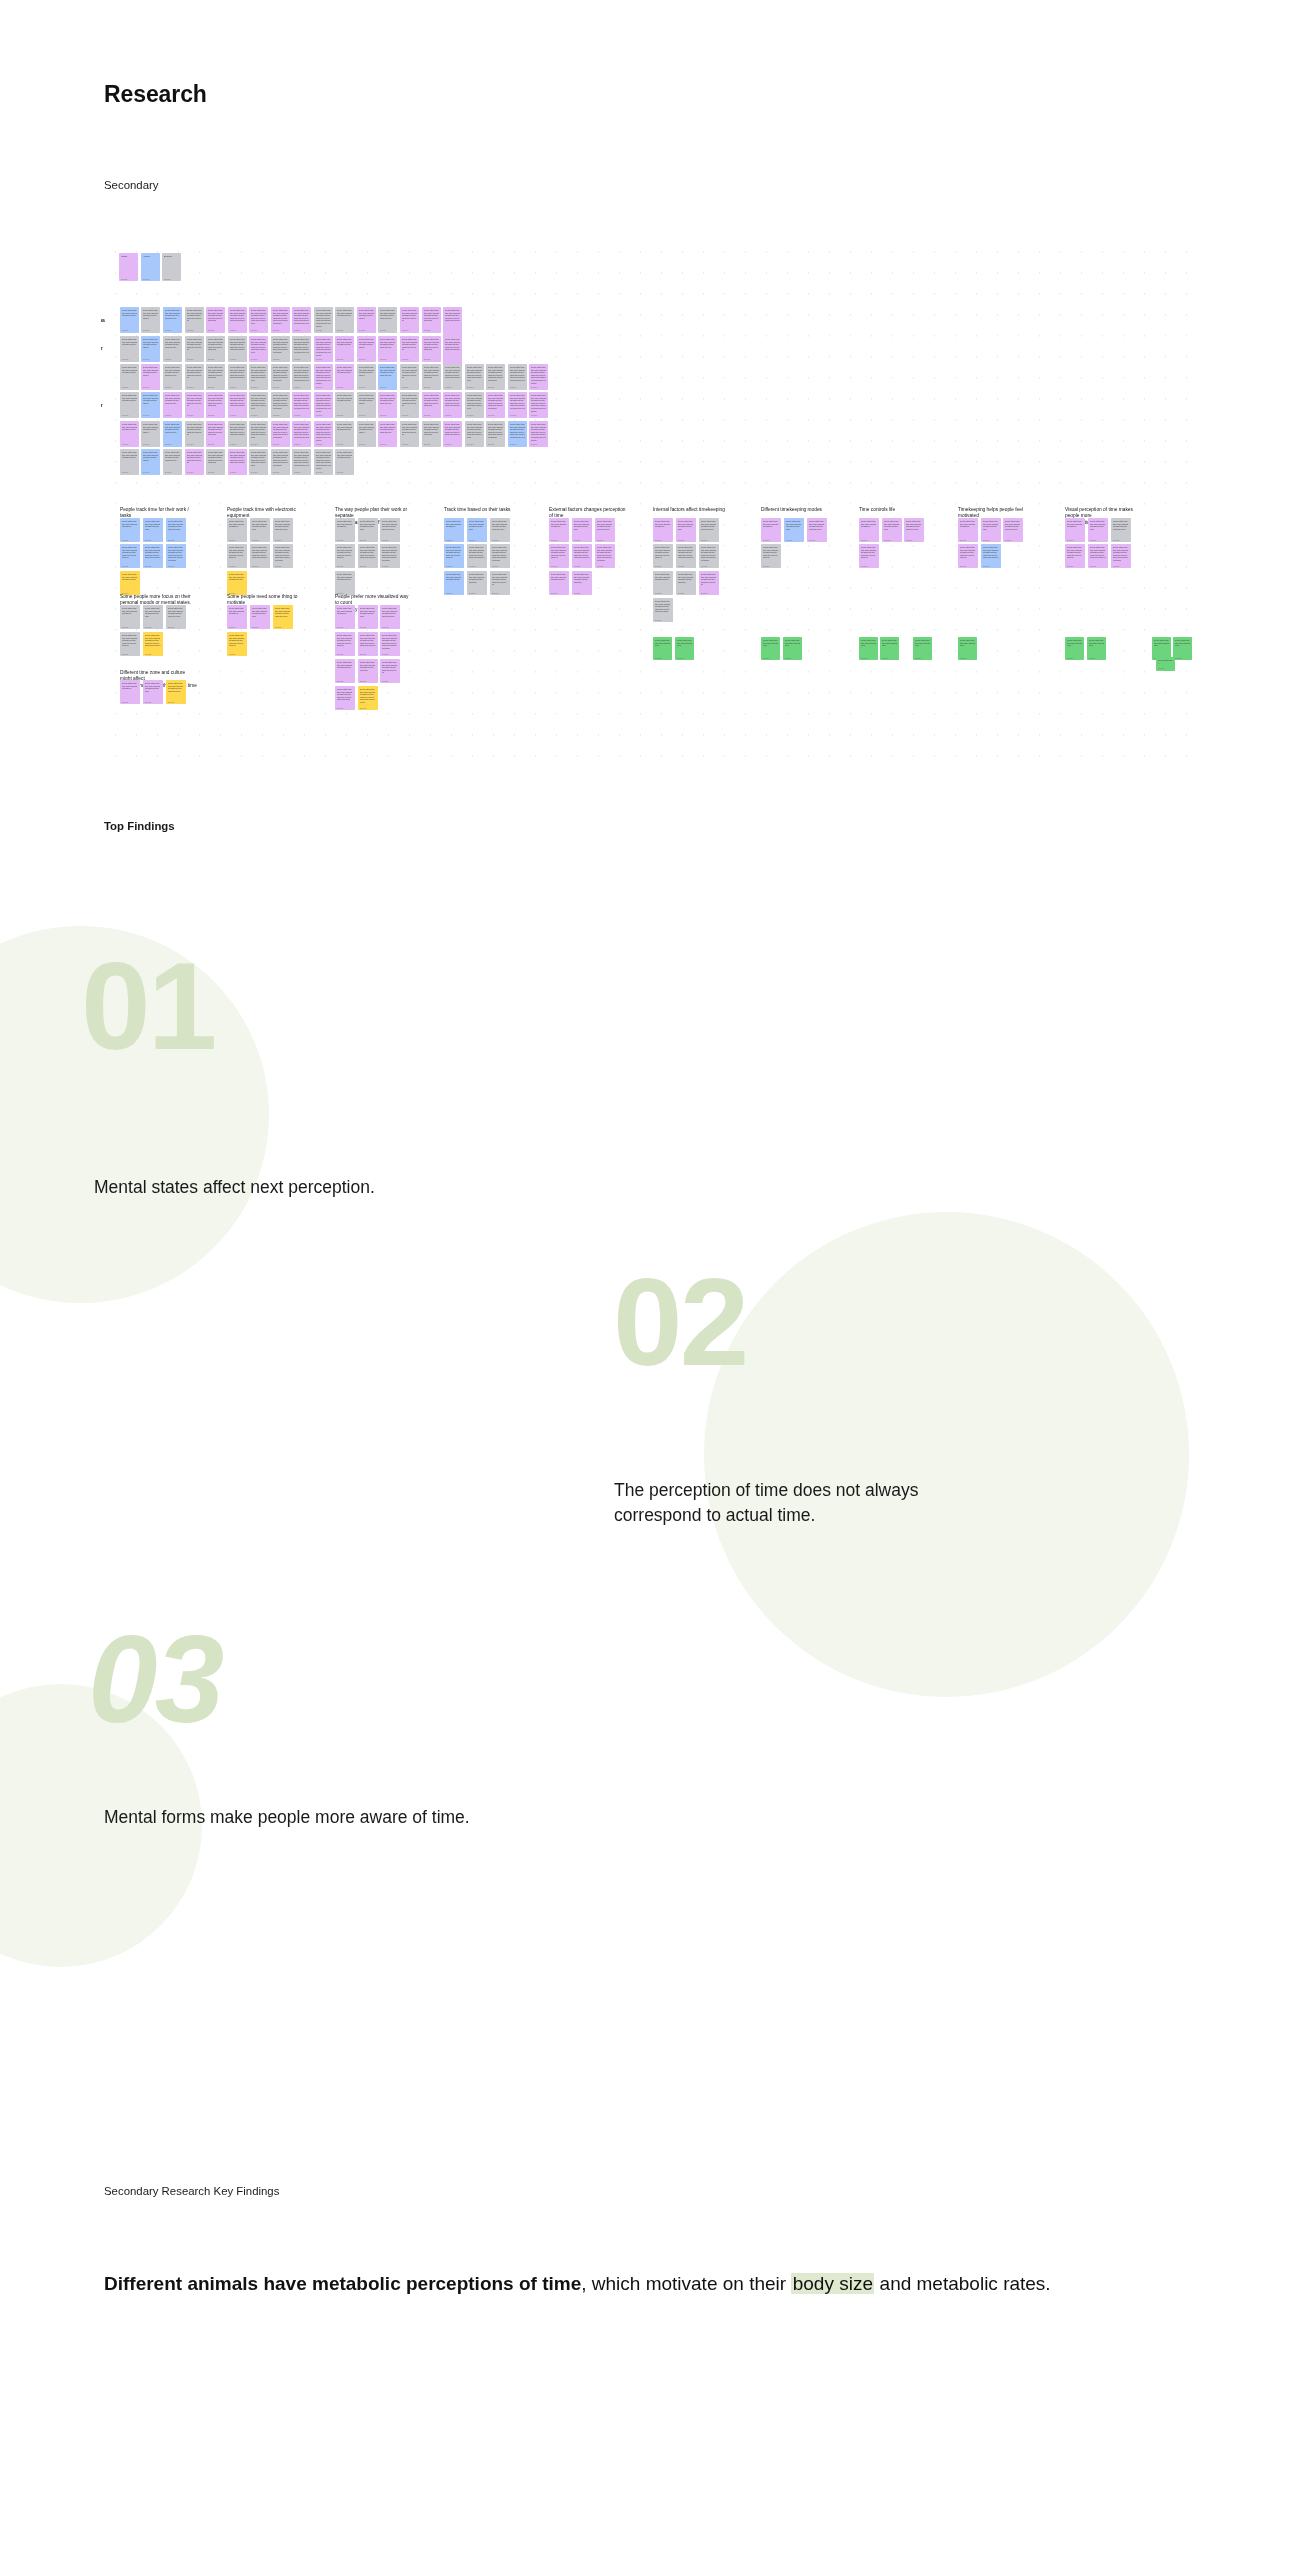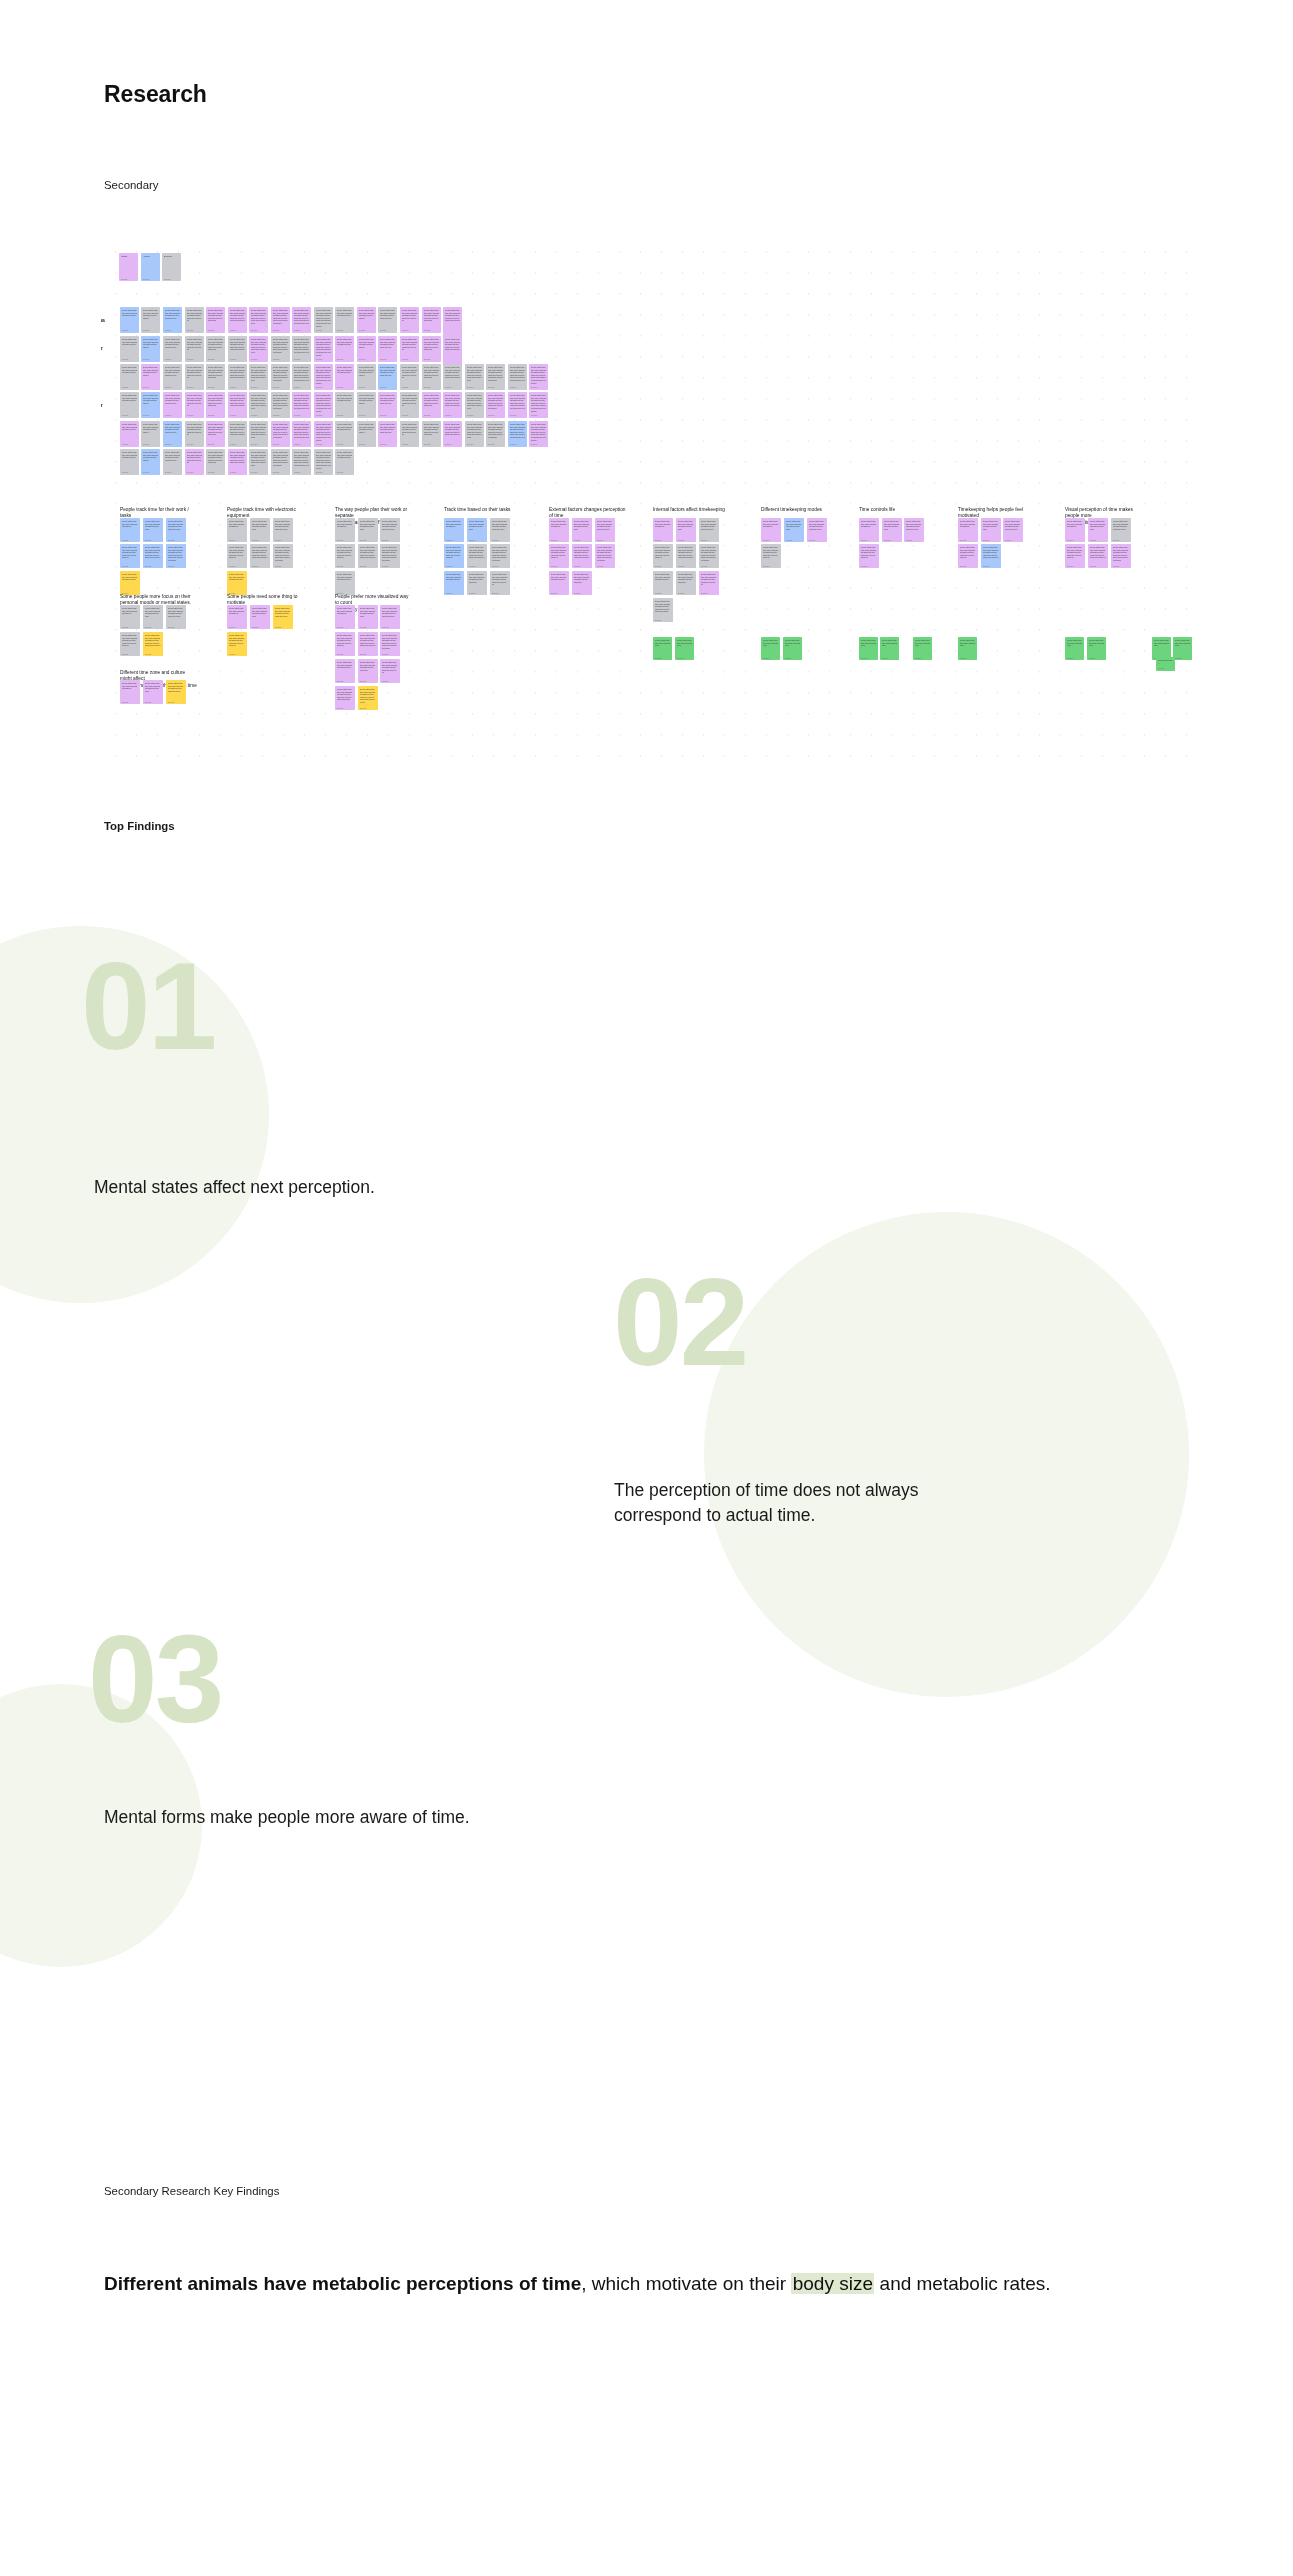--- a/index.html
+++ b/index.html
@@ -959,20 +959,20 @@
 
 <div id="findings-layer">
     <div class="blob" style="left: -108px; top: 926px; width: 377px; height: 377px;"></div>
     <div class="big-num" style="left: 81px; top: 943px;">01</div>
     <div class="finding-text" style="left: 94px; top: 1175px; width: 525px; white-space: pre-line;">Mental states affect next perception.</div>
     <div class="blob" style="left: 704px; top: 1212px; width: 485px; height: 485px;"></div>
     <div class="big-num" style="left: 613px; top: 1259px;">02</div>
     <div class="finding-text" style="left: 614px; top: 1478px; width: 525px; white-space: pre-line;">The perception of time does not always
 correspond to actual time.</div>
     <div class="blob" style="left: -81px; top: 1684px; width: 283px; height: 283px;"></div>
-    <div class="big-num" style="left: 88px; top: 1616px;">03</div>
+    <div class="big-num" style="left: 88px; top: 1616px; font-style: italic;">03</div>
     <div class="finding-text" style="left: 104px; top: 1805px; width: 525px; white-space: pre-line;">Mental forms make people more aware of time.</div>
   </div>
 
 <div class="secondary-body">
   <b>Different animals have metabolic perceptions of time</b><span>, which motivate on their </span><span class="hl">body size</span><span> and metabolic rates.</span>
 </div>
 
 
 </body></html>

